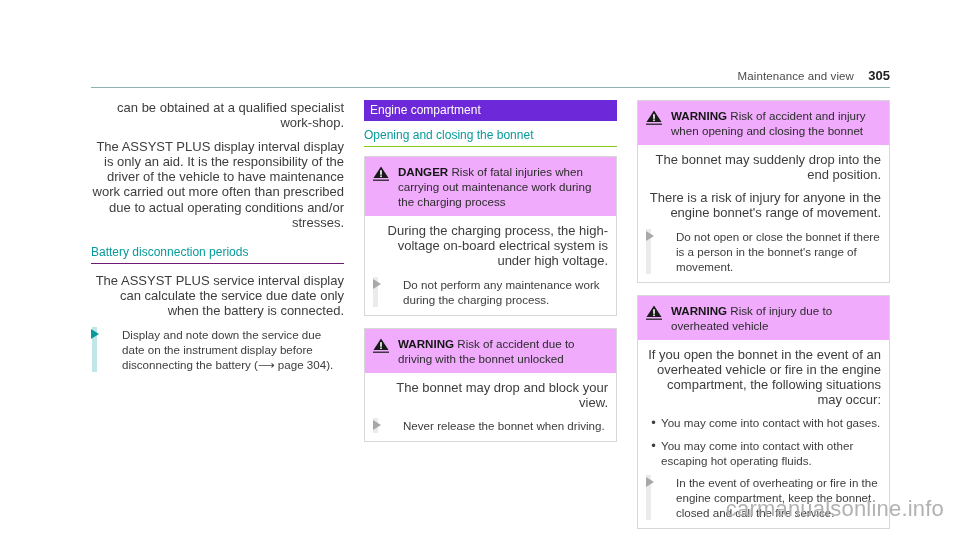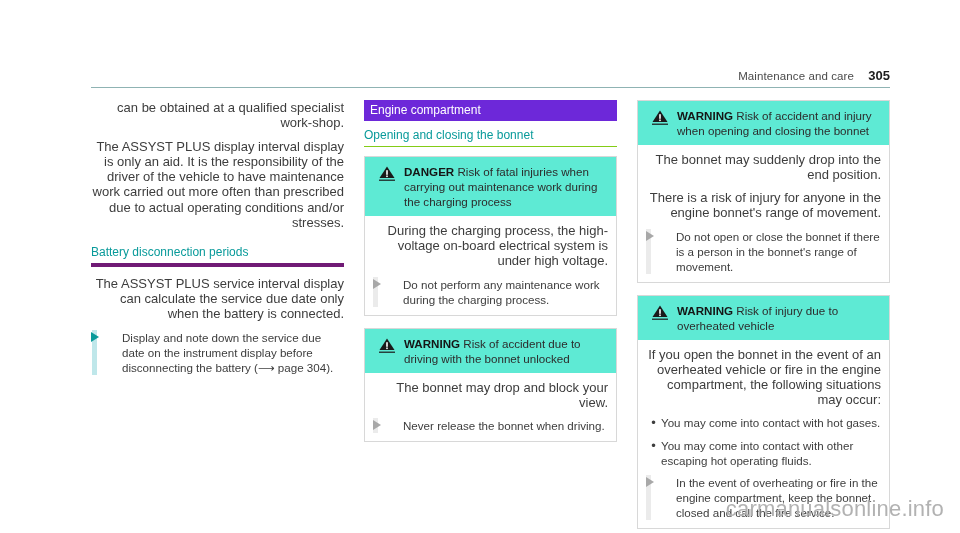--- a/index.html
+++ b/index.html
@@ -87,21 +87,21 @@
     font-size: 12px;
     line-height: 16px;
     border-bottom: 1px solid #84cc16;
     padding-bottom: 3px;
     margin-bottom: 9px;
   }
   .sub-head-2 {
     color: #089a9a;
     font-size: 12px;
     line-height: 16px;
-    border-bottom: 4px solid #701a75;
+    border-bottom: 1px solid #701a75;
     padding-bottom: 3px;
     margin: 14px 0 9px 0;
   }
 
   
   .action {
     display: flex;
     position: relative;
     margin: 3px 0 9px 0;
     padding-left: 1px;
@@ -129,23 +129,23 @@
     padding-left: 15px;
   }
 
   
   .wbox {
     border: 1px solid #d8d8d8;
     margin-bottom: 12px;
     background: #ffffff;
   }
   .wbox-head {
-    background: #5eead4;
-    display: flex;
-    padding: 7px 8px 7px 13px;
+    background: #f0abfc;
+    display: flex;
+    padding: 7px 8px 7px 7px;
   }
   .wbox-head .icon {
     flex: 0 0 20px;
     width: 20px;
     margin-right: 6px;
     padding-top: 1px;
   }
   .wbox-head .htext {
     font-size: 11.6px;
     line-height: 15.1px;
@@ -220,21 +220,21 @@
     font-size: 22px;
     color: #b2b2b2;
     letter-spacing: 0.2px;
   }
 </style>
 </head>
 <body>
 
 <div class="page-header">
   <div class="hdr-inner">
-    <span class="hdr-title">Maintenance and care</span>
+    <span class="hdr-title">Maintenance and view</span>
     <span class="hdr-pageno">305</span>
   </div>
   <div class="hdr-rule"></div>
 </div>
 
 <div class="columns">
 
   <div class="col col-1">
     <p class="body">can be obtained at a qualified specialist work-shop.</p>
     <p class="body">The ASSYST PLUS display interval display is only an aid. It is the responsibility of the driver of the vehicle to have maintenance work carried out more often than prescribed due to actual operating conditions and/or stresses.</p>

